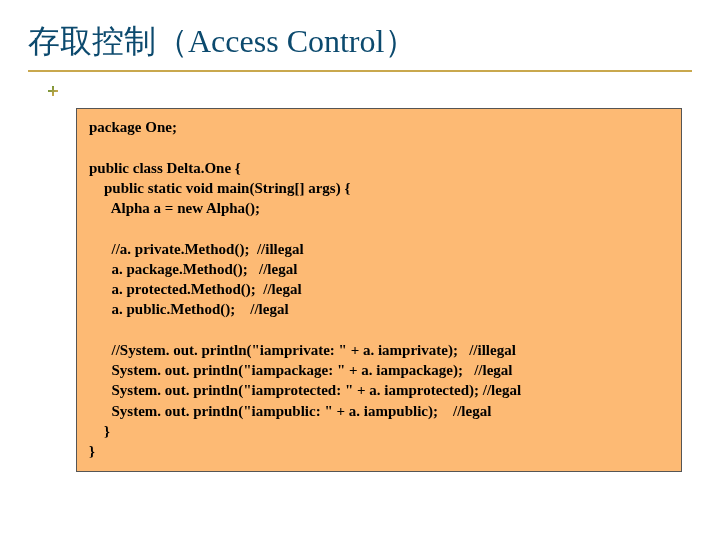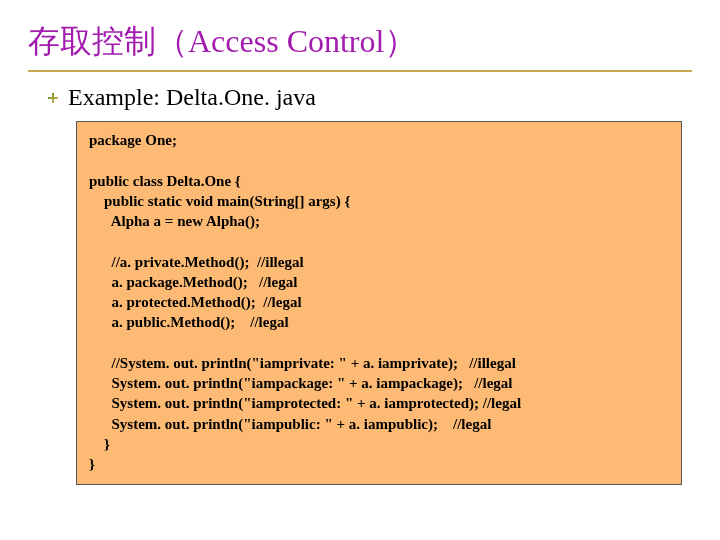--- a/index.html
+++ b/index.html
@@ -5,21 +5,21 @@
     * { margin: 0; padding: 0; box-sizing: border-box; }
     body {
       width: 720px;
       height: 540px;
       background: #fff;
       font-family: "Times New Roman", serif;
       padding: 20px 28px;
     }
     .title {
       font-size: 32px;
-      color: #a21caf;
+      color: #0c4a6e;
       border-bottom: 2px solid #c9a84e;
       padding-bottom: 6px;
       margin-bottom: 12px;
       font-weight: normal;
     }
     .example-line {
       font-size: 24px;
       color: #000;
       margin-left: 18px;
       margin-bottom: 10px;
@@ -61,21 +61,20 @@
       white-space: pre;
     }
   </style>
 </head>
 <body>
 
 <h1 class="title">存取控制（Access Control）</h1>
 
 <div class="example-line">
   <span class="bullet-icon"></span>
-  <span>Example: Delta.One. java</span>
 </div>
 
 <div class="code-box">package One;
 
 public class Delta.One {
     public static void main(String[] args) {
       Alpha a = new Alpha();
 
       //a. private.Method();  //illegal
       a. package.Method();   //legal

